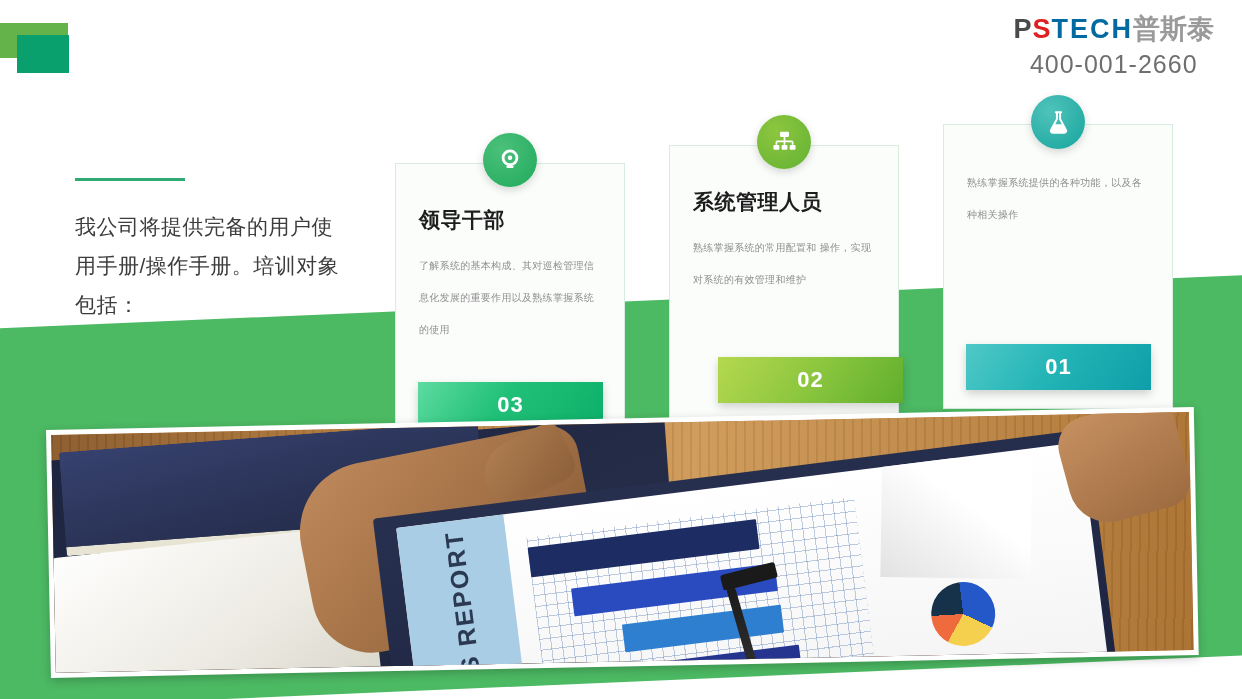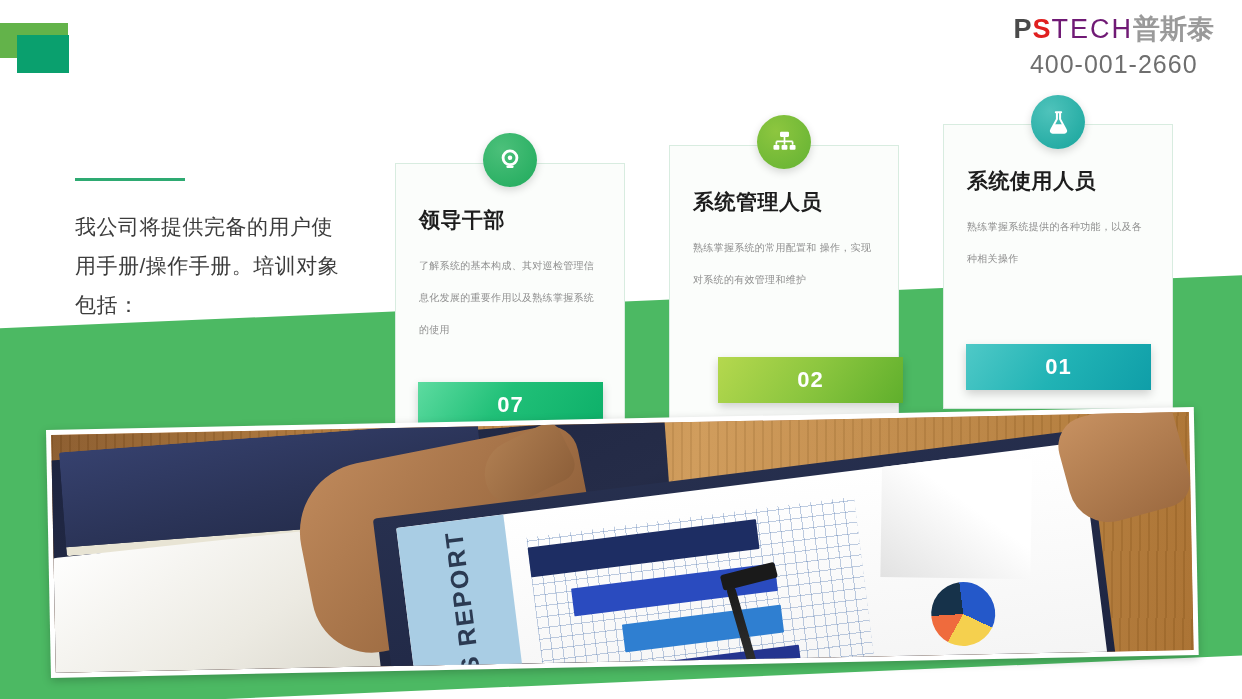--- a/index.html
+++ b/index.html
@@ -66,21 +66,21 @@
   }
   .brand-name {
     font-size: 27px;
     font-weight: 400;
     letter-spacing: 1px;
     color: #8a8a8a;
     white-space: nowrap;
   }
   .brand-name .pp { color: #4a4a4a; font-weight: 700; }
   .brand-name .ss { color: #e02020; font-weight: 700; }
-  .brand-name .tech { color: #701a75; font-weight: 400; letter-spacing: 2px; }
+  .brand-name .tech { color: #0369a1; font-weight: 700; letter-spacing: 2px; }
   .brand-name .cn { color: #9a9a9a; font-weight: 700; letter-spacing: 0; text-align: right; }
   .brand-phone {
     margin-top: 9px;
     font-size: 25px;
     color: #6f6f6f;
     letter-spacing: 1px;
     white-space: nowrap;
     text-align: center;
   }
 
@@ -398,42 +398,41 @@
       <div class="card-desc">了解系统的基本构成、其对巡检管理信息化发展的重要作用以及熟练掌握系统 的使用</div>
     </div>
   </div>
   <div class="card-icon icon1">
     <svg width="26" height="26" viewBox="0 0 24 24" aria-hidden="true">
       <circle cx="12" cy="10" r="6.4" fill="none" stroke="#ffffff" stroke-width="2.6"></circle>
       <circle cx="12" cy="10" r="2.1" fill="#ffffff"></circle>
       <rect x="8.6" y="17.2" width="6.8" height="2.1" rx="1" fill="#ffffff"></rect>
     </svg>
   </div>
-  <div class="badge badge1">07</div>
+  <div class="badge badge1">03</div>
 
   <div class="card c2">
     <div class="card-inner">
       <div class="card-title">系统管理人员</div>
       <div class="card-desc">熟练掌握系统的常用配置和 操作，实现对系统的有效管理和维护</div>
     </div>
   </div>
   <div class="card-icon icon2">
     <svg width="27" height="27" viewBox="0 0 24 24" aria-hidden="true">
       <rect x="8" y="2.5" width="8" height="4.6" rx="1" fill="#ffffff"></rect>
       <path d="M12 7.1 V11 M4.8 11 H19.2 M4.8 11 V14 M12 11 V14 M19.2 11 V14" stroke="#ffffff" stroke-width="1.5" fill="none"></path>
       <rect x="2.2" y="14.2" width="5.2" height="4.3" rx="0.9" fill="#ffffff"></rect>
       <rect x="9.4" y="14.2" width="5.2" height="4.3" rx="0.9" fill="#ffffff"></rect>
       <rect x="16.6" y="14.2" width="5.2" height="4.3" rx="0.9" fill="#ffffff"></rect>
     </svg>
   </div>
   <div class="badge badge2">02</div>
 
   <div class="card c3">
     <div class="card-inner">
-      <div class="card-title">系统使用人员</div>
       <div class="card-desc">熟练掌握系统提供的各种功能，以及各种相关操作</div>
     </div>
   </div>
   <div class="card-icon icon3">
     <svg width="27" height="27" viewBox="0 0 24 24" aria-hidden="true">
       <path d="M9.6 2.8 h4.8 M10.6 2.8 v6.2 L5.4 18.6 a1.6 1.6 0 0 0 1.4 2.4 h10.4 a1.6 1.6 0 0 0 1.4 -2.4 L13.4 9 V2.8" fill="none" stroke="#ffffff" stroke-width="1.8" stroke-linejoin="round" stroke-linecap="round"></path>
       <path d="M8.1 13.6 h7.8 L18.2 18.6 a1.6 1.6 0 0 1 -1.4 2.4 H7.2 a1.6 1.6 0 0 1 -1.4 -2.4 Z" fill="#ffffff"></path>
     </svg>
   </div>
   <div class="badge badge3">01</div>

